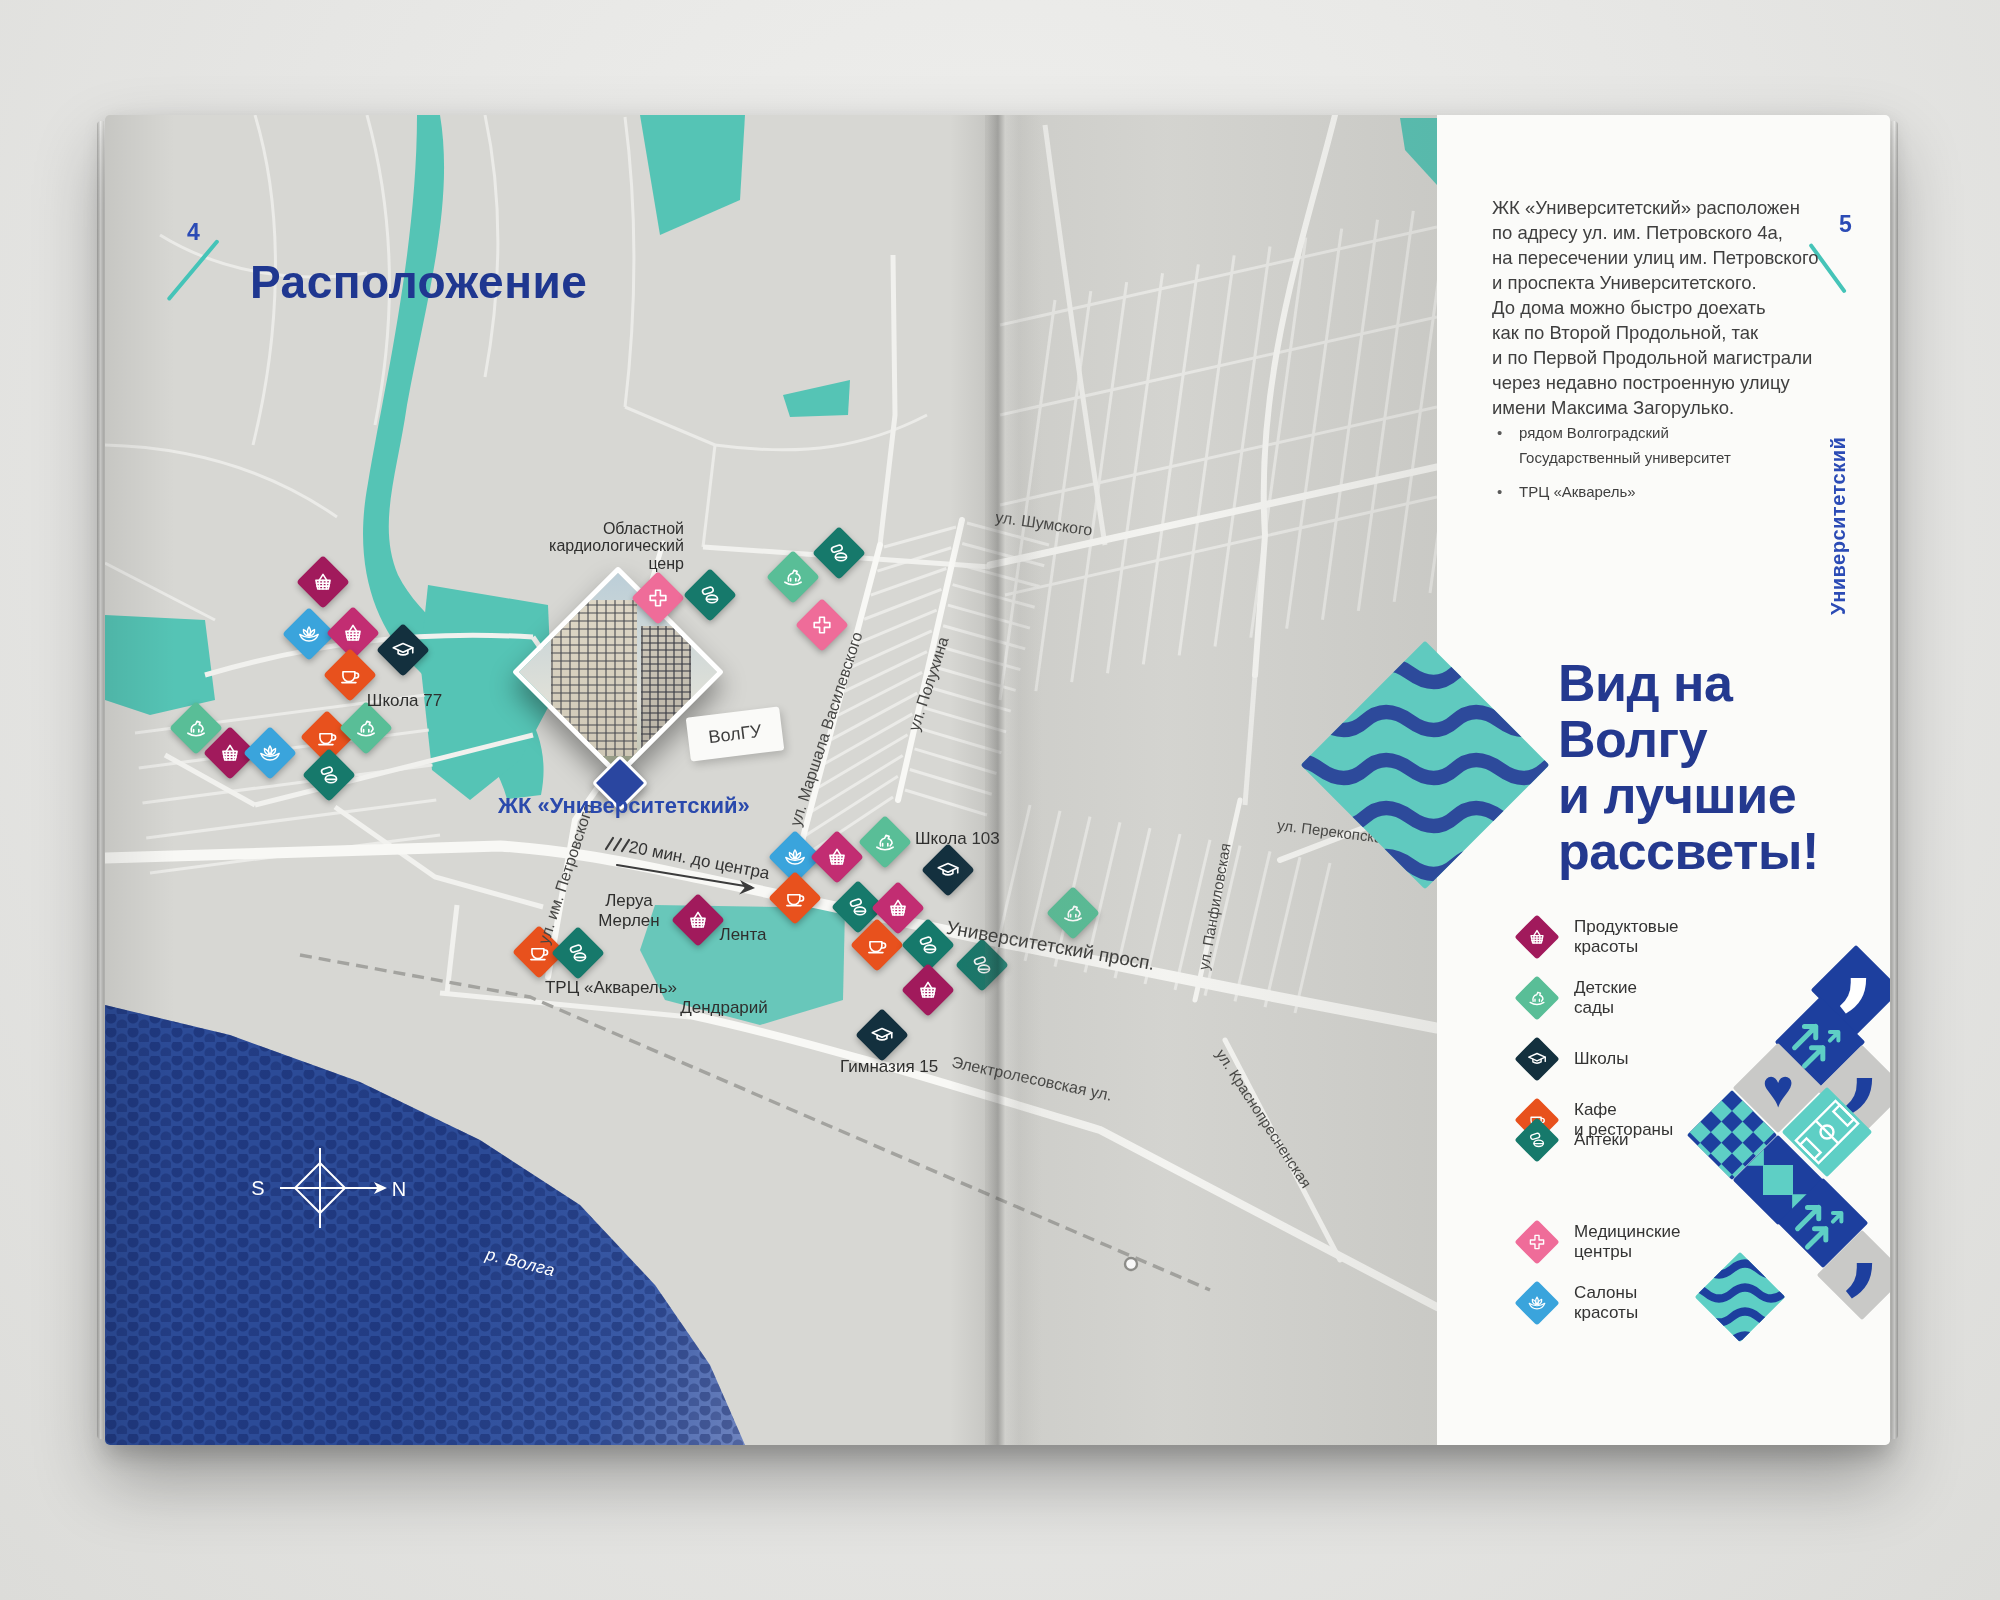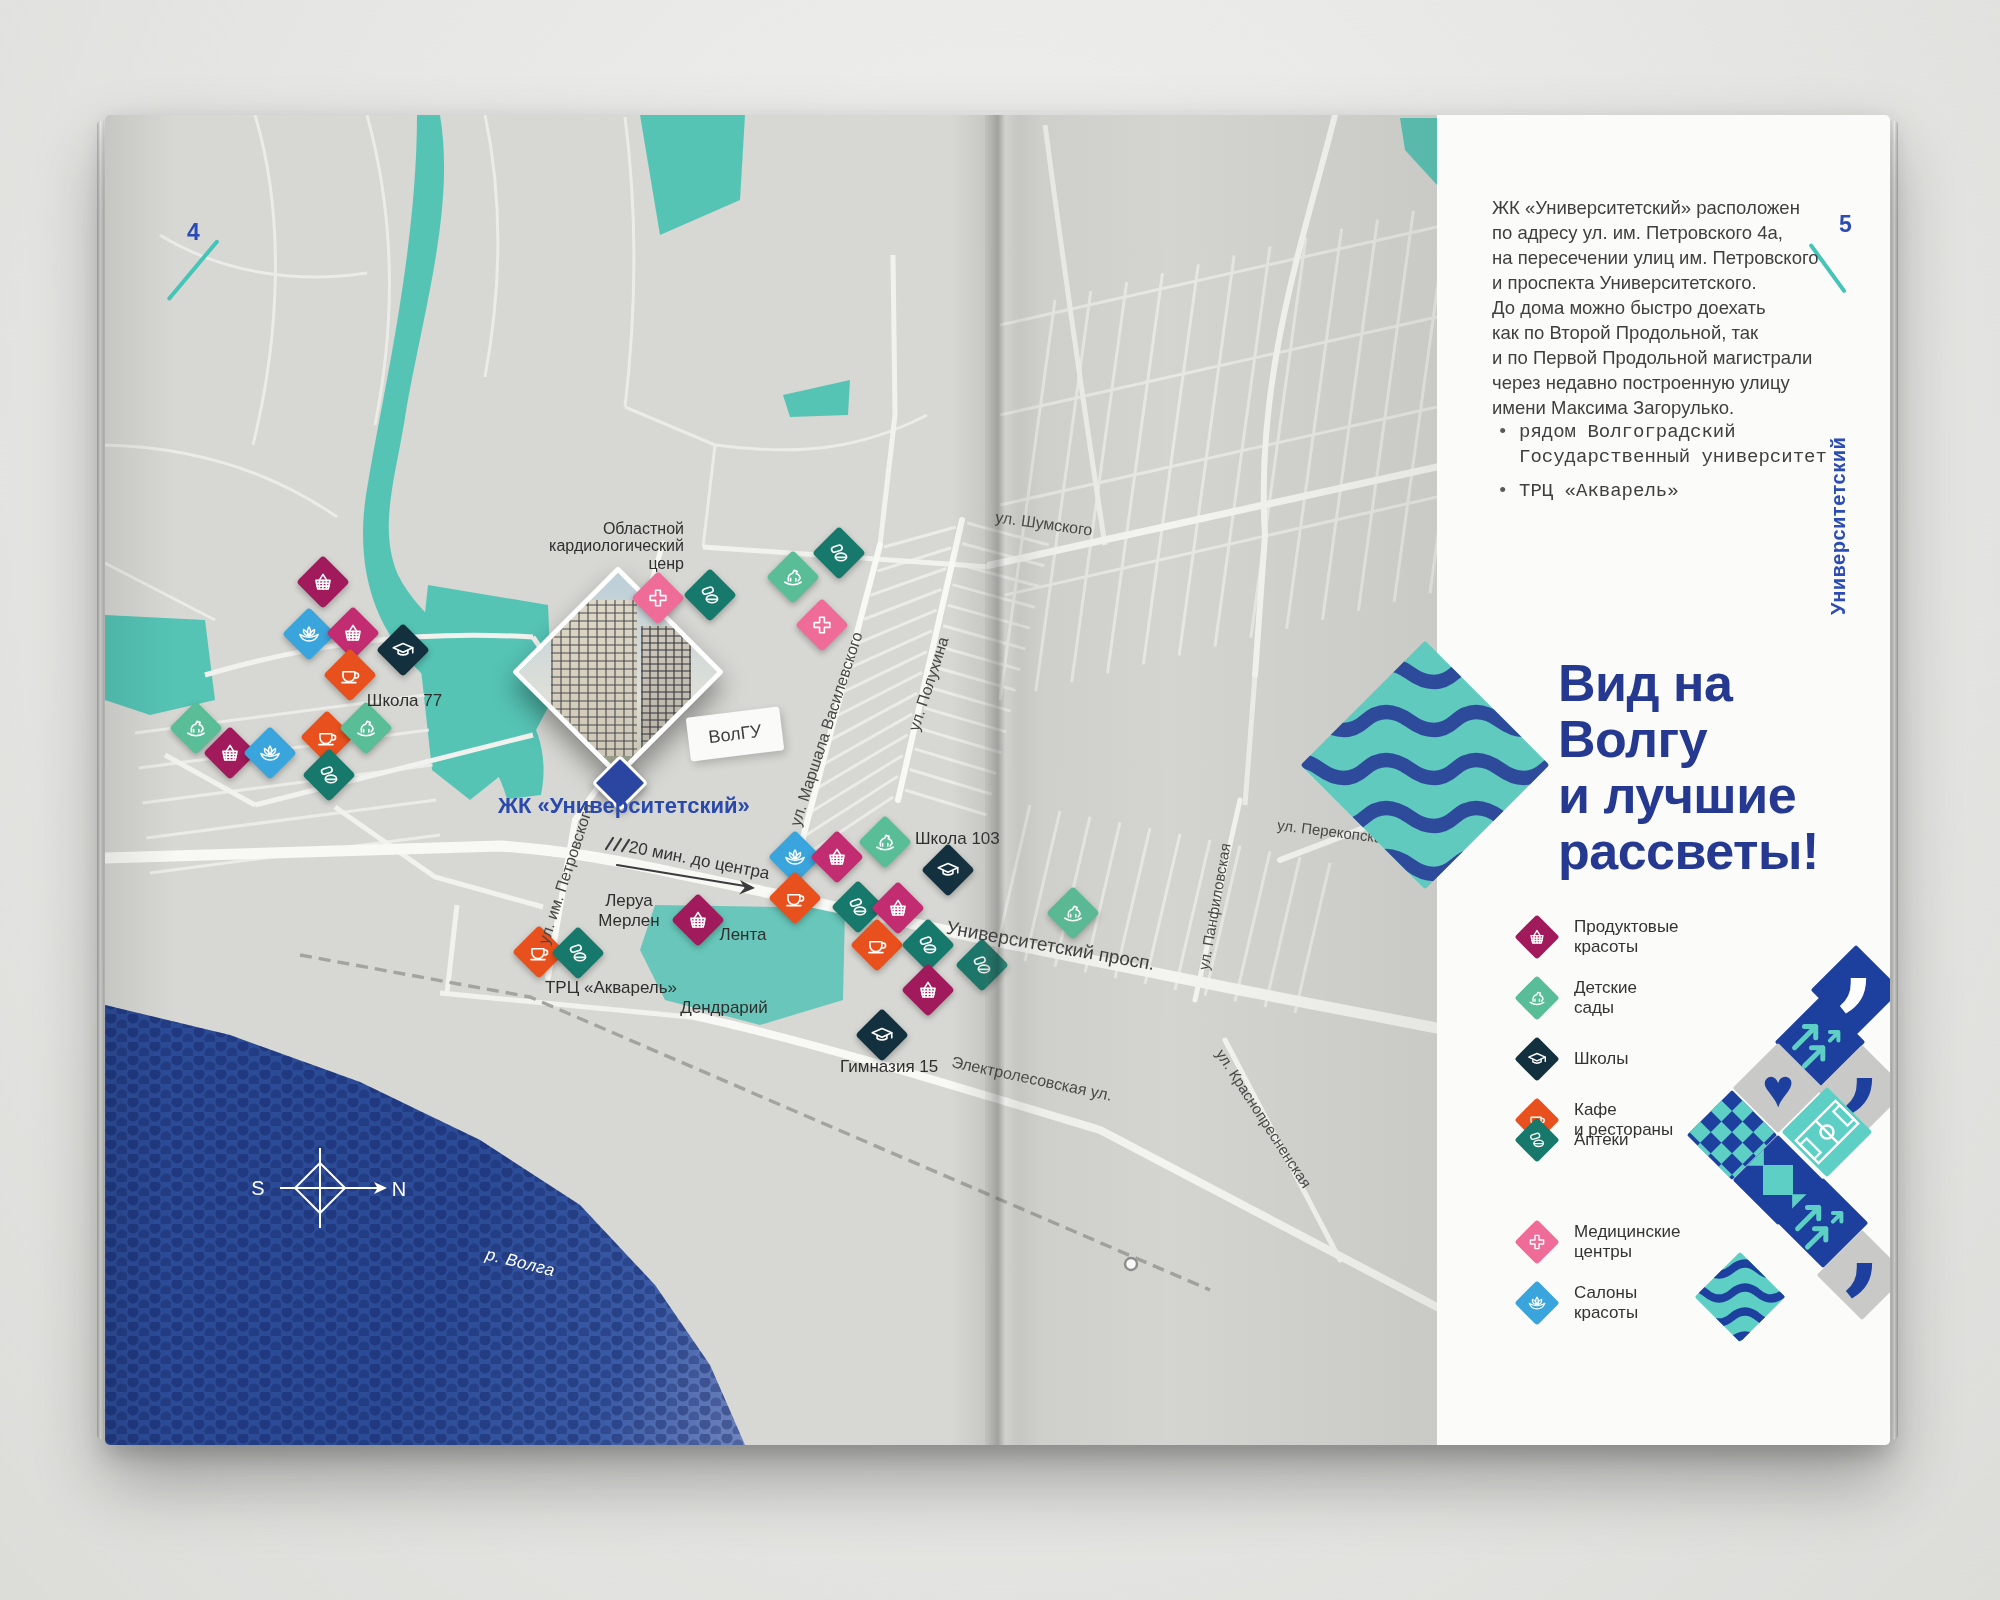--- a/index.html
+++ b/index.html
@@ -40,21 +40,21 @@
   .map-title{position:absolute;left:145px;top:140px;font-size:46px;font-weight:bold;color:#1f3790;letter-spacing:.5px;}
   .map-shade{position:absolute;left:880px;top:0;width:452px;height:100%;background:linear-gradient(90deg,rgba(110,110,105,.10),rgba(110,110,105,.03) 40%,rgba(110,110,105,.13));pointer-events:none;}
   .fold{position:absolute;left:845px;top:0;width:92px;height:100%;background:linear-gradient(90deg,rgba(90,90,88,0) 0%,rgba(90,90,88,.13) 40%,rgba(35,35,35,.26) 52%,rgba(255,255,255,.06) 60%,rgba(120,120,118,.09) 75%,rgba(120,120,118,0) 100%);pointer-events:none;}
   .left-shade{position:absolute;left:0;top:0;width:70px;height:100%;background:linear-gradient(90deg,rgba(0,0,0,.08),rgba(0,0,0,0));pointer-events:none;}
   
   .panel{position:absolute;left:1332px;top:0;width:453px;height:1330px;background:#fbfbf9;}
   .copy{position:absolute;left:55px;top:80px;width:345px;}
   .intro-line{font-size:18.5px;line-height:25px;color:#3f3f3f;}
   .comfort-h{font-weight:bold;font-size:19.5px;color:#2d2d2d;margin:14px 0 10px;}
   .bullets{list-style:none;margin:0;padding:0;}
-  .bullets li{position:relative;padding-left:27px;margin-bottom:9px;font-size:19px;line-height:25px;color:#3f3f3f;font-family:Liberation Mono, monospace;}
+  .bullets li{position:relative;padding-left:27px;margin-bottom:9px;font-size:15px;line-height:25px;color:#3f3f3f;}
   .bullets li::before{content:"\2022";position:absolute;left:5px;top:0;color:#5a5a5a;}
   .hl-blue{color:#2b49c0;font-weight:bold;}
   .pn5{left:402px;top:96px;}
   .slash5{left:373px;top:127px;width:60px;transform:rotate(54deg);transform-origin:left center;}
   .side-label{position:absolute;left:390px;top:200px;height:300px;writing-mode:vertical-rl;transform:rotate(180deg);font-weight:bold;font-size:20px;color:#2b4bb5;letter-spacing:.5px;}
   .headline{position:absolute;left:121px;top:540px;}
   .hl-line{font-size:52px;line-height:56px;font-weight:bold;color:#24398f;letter-spacing:-.5px;}
   .lg-row{position:absolute;left:77px;height:46px;display:flex;align-items:center;gap:14px;}
   .lg-dia{width:32px;height:32px;transform:rotate(45deg);border-radius:3px;flex:0 0 32px;display:flex;align-items:center;justify-content:center;margin:0 7px;}
   .lg-dia svg{width:22px;height:22px;transform:rotate(-45deg);}
@@ -459,20 +459,21 @@
     <div class="street" style="left:845px;top:955px;transform:rotate(12deg);">Электролесовская ул.</div>
     <div class="street" style="left:1172px;top:708px;font-size:15px;transform:rotate(7deg);">ул. Перекопская</div>
     <div class="street" style="left:1045px;top:783px;font-size:15px;transform:rotate(-80deg);">ул. Панфиловская</div>
     <div class="street" style="left:1078px;top:995px;font-size:15px;transform:rotate(57deg);">ул. Краснопресненская</div>
 
     <div class="route-note">20 мин. до центра</div>
     <div class="zk-label">ЖК «Университетский»</div>
 
     <div class="pagenum" style="left:82px;top:104px;">4</div>
     <div class="slash slash4"></div>
+    <div class="map-title">Расположение</div>
   </div>
 
   <div class="map-shade"></div>
 
   <div class="panel">
     <div class="pagenum pn5">5</div>
     <div class="slash slash5"></div>
     <div class="side-label">Университетский</div>
     <div class="copy">
       <div>

